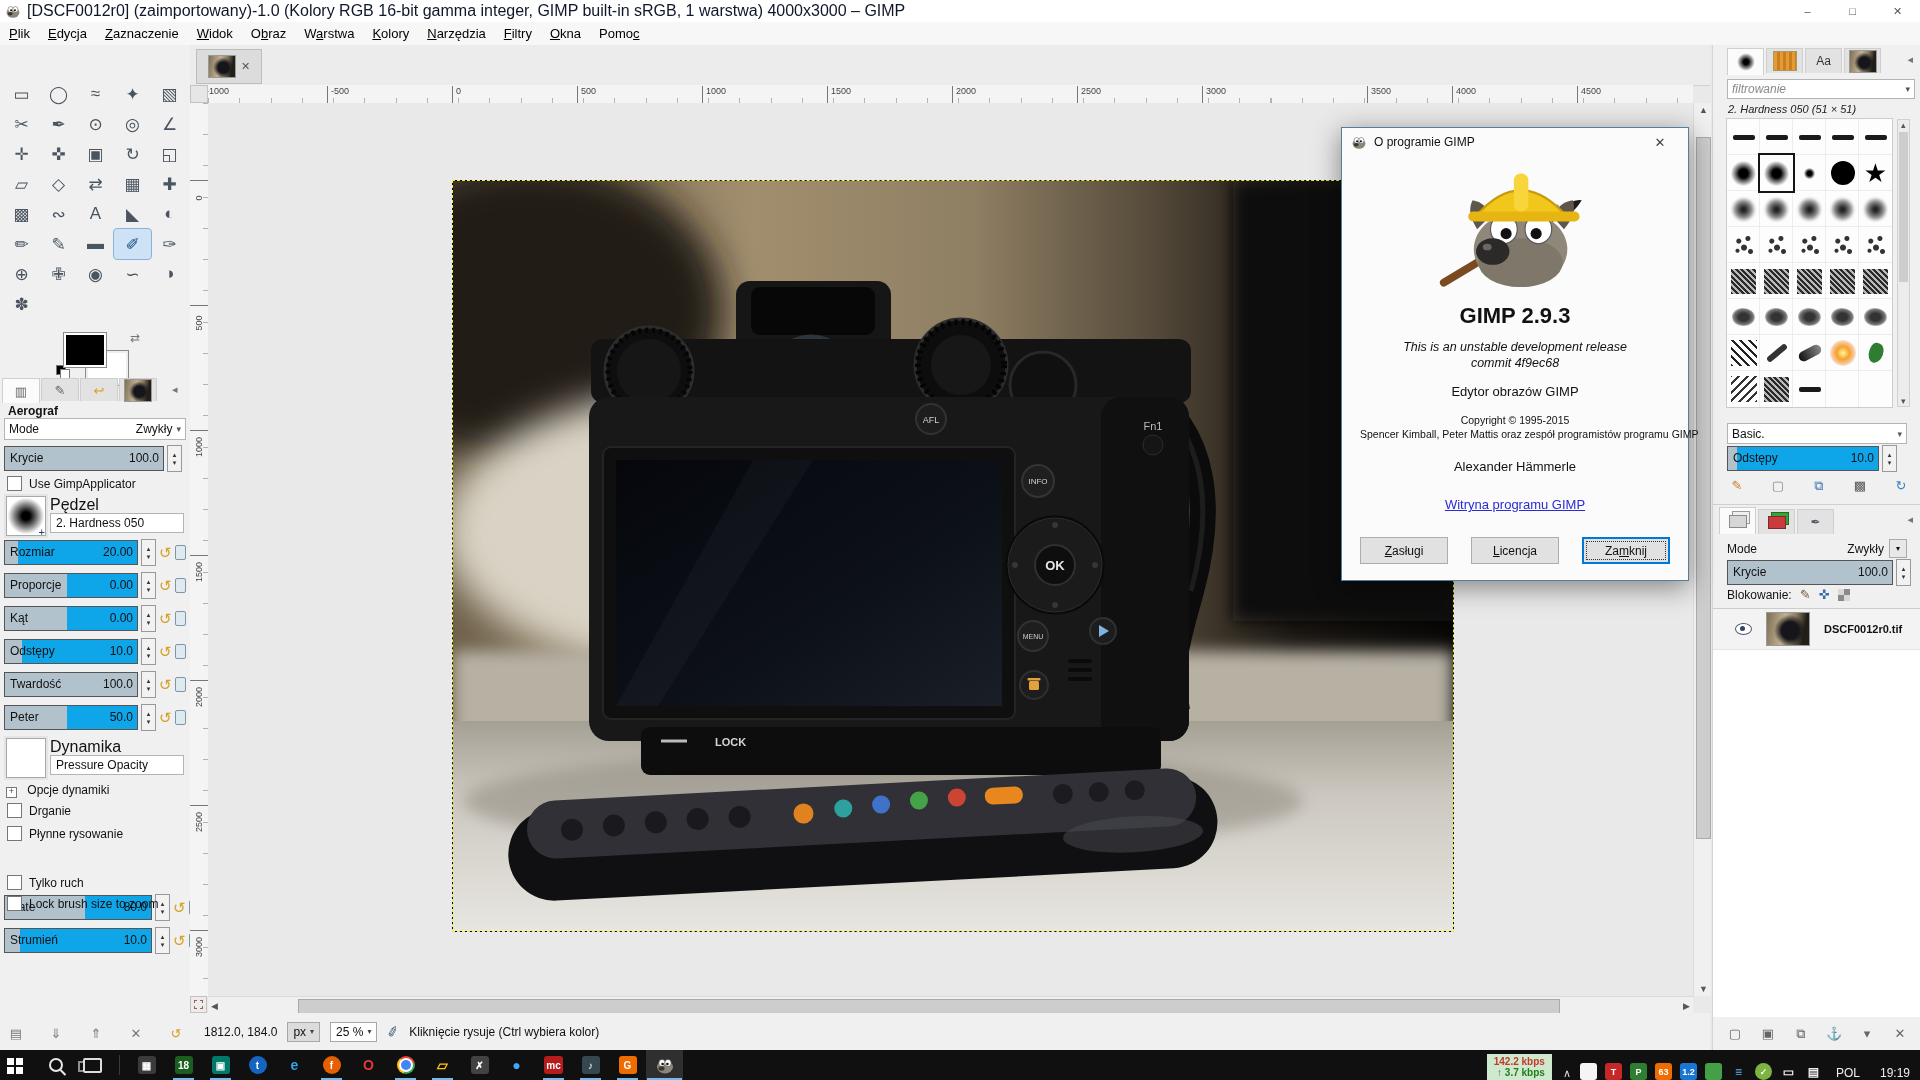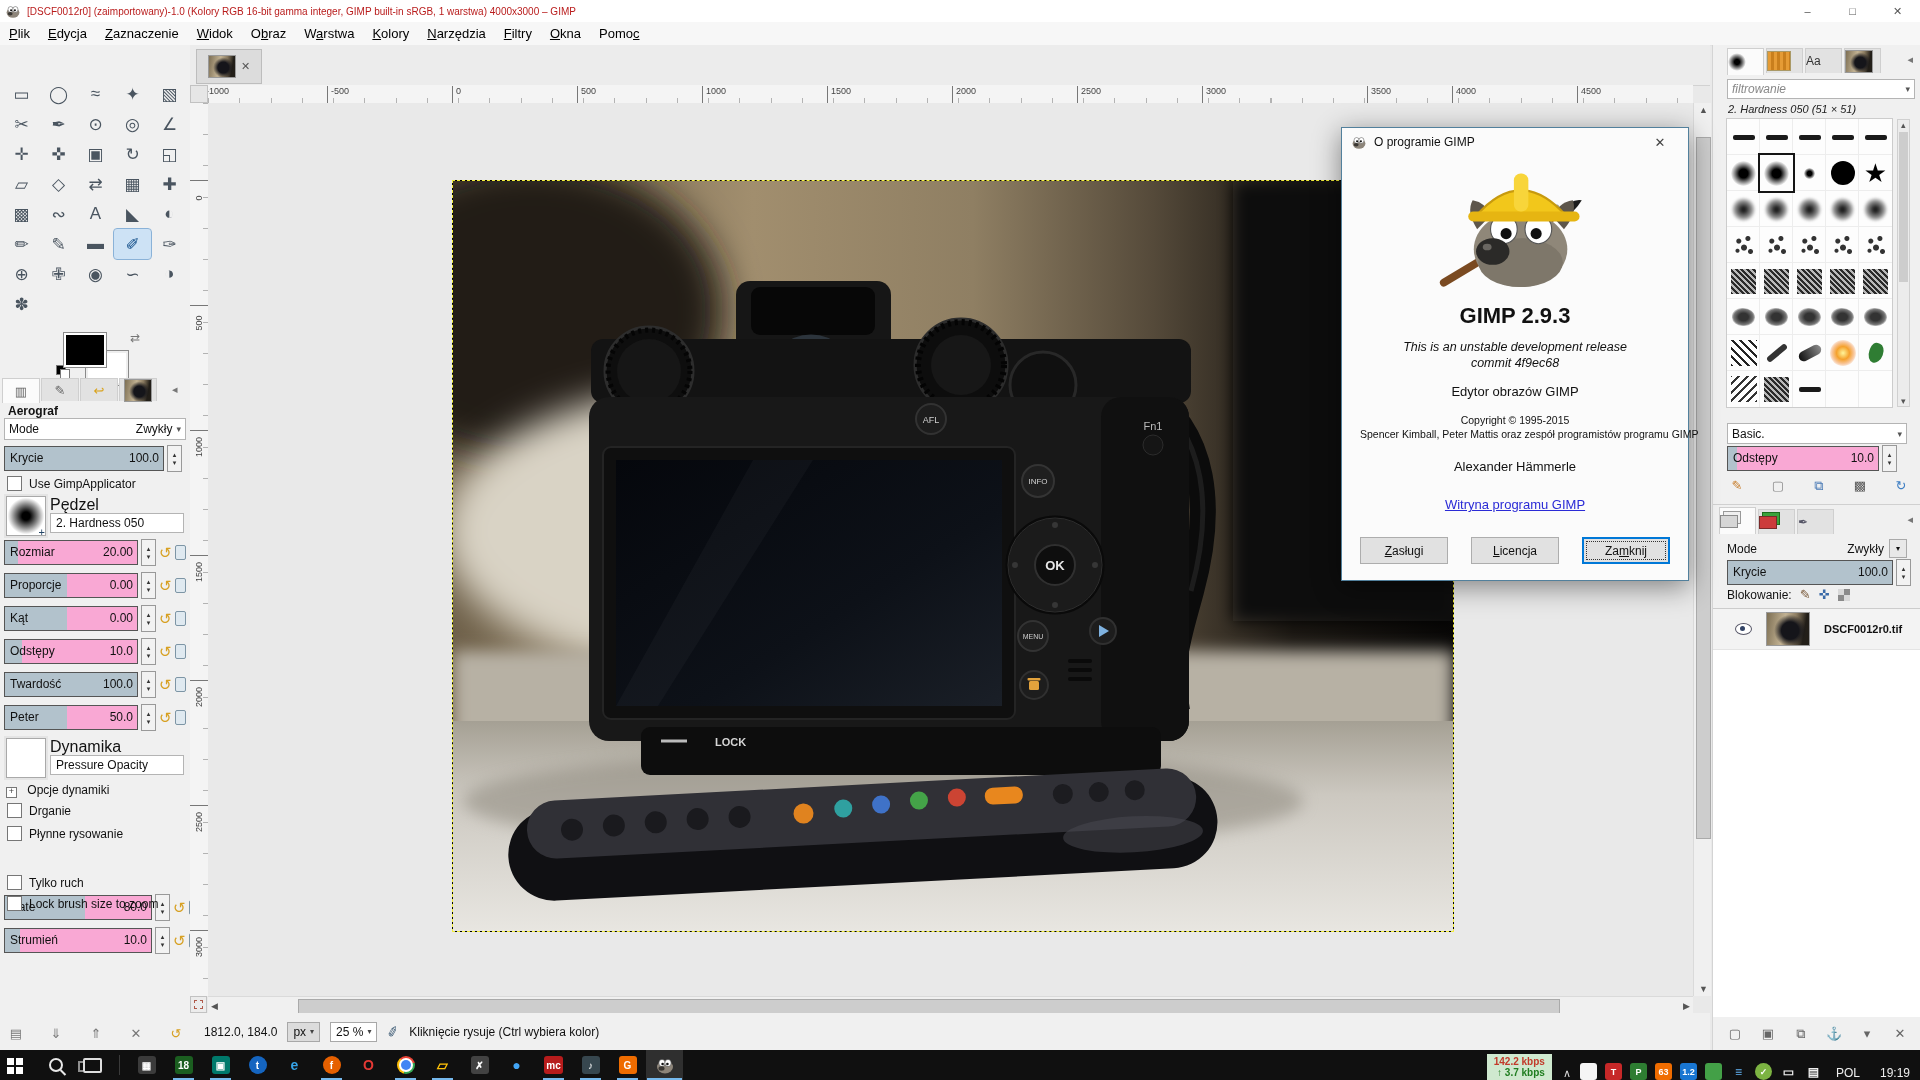--- a/index.html
+++ b/index.html
@@ -1,21 +1,21 @@
 <!DOCTYPE html>
 <html><head>
 <meta charset="utf-8">
 <style>
   html,body{margin:0;padding:0;width:1920px;height:1080px;overflow:hidden;
     font-family:"Liberation Sans",sans-serif;background:#e9e9e9;position:relative;font-size:12px;color:#111}
   .abs{position:absolute}
   
   #titlebar{position:absolute;left:0;top:0;width:1920px;height:22px;background:#fff;display:flex;align-items:center}
   #titlebar .wicon{width:16px;height:16px;margin:0 6px 0 5px}
-  #wtitle{color:#b91c1c;font-size:10px;white-space:nowrap}
+  #wtitle{color:#0f172a;font-size:16px;white-space:nowrap}
   #wbtns{position:absolute;right:0;top:0;display:flex}
   .wbtn{width:45px;height:22px;display:flex;align-items:center;justify-content:center;color:#555;font-size:11px}
   #menubar{position:absolute;left:0;top:22px;width:1920px;height:23px;background:#f7f7f7;border-bottom:1px solid #e3e3e3}
   .mi{display:inline-block;padding:4px 9px 3px;font-size:13px;color:#000}
   .ul{text-decoration:underline}
   
   #toolbox{position:absolute;left:0;top:45px;width:190px;height:1005px;background:#f0f0f0;border-right:1px solid #d4d4d4}
   #toolgrid{position:absolute;left:3px;top:34px;width:185px;display:flex;flex-wrap:wrap}
   .tool{width:37px;height:30px;display:flex;align-items:center;justify-content:center;font-size:17px;color:#4a5560;border-radius:3px}
   .tool.sel{background:#cde2f5;outline:1px solid #8ab2d8;color:#15508a}
@@ -27,21 +27,21 @@
   #minicol .mb1{left:0;top:0;background:#000}
   #minicol .mb2{left:4px;top:4px;background:#fff}
   #totabs{position:absolute;left:2px;top:333px;display:flex;gap:1px}
   .ttab{width:36px;height:22px;border:1px solid #cfcfcf;border-bottom:none;background:#e2e2e2;display:flex;align-items:center;justify-content:center;font-size:13px;color:#666}
   .ttab.on{background:#fbfbfb;height:24px}
   .collapse{color:#777;font-size:11px}
   #to-title{position:absolute;left:8px;top:359px;font-weight:bold;font-size:12px}
   .combo{position:absolute;display:flex;align-items:center;background:#fff;border:1px solid #b4b4b4;font-size:12px;padding:0 4px}
   .combo .cl{flex:0 0 auto}.combo .cv{margin-left:auto;padding-right:4px}.combo .ca{color:#555;font-size:9px}
   .srow{position:absolute;display:flex;align-items:center;gap:3px;height:25px}
-  .gs{position:relative;height:23px;border:1px solid #555;background:#f9a8d4;font-size:12px;overflow:hidden}
+  .gs{position:relative;height:23px;border:1px solid #555;background:#0ea5e9;font-size:12px;overflow:hidden}
   .gsf{position:absolute;left:0;top:0;bottom:0;background:#b2c2cc}
   .gsl{position:absolute;left:5px;top:4px;white-space:nowrap}
   .gsv{position:absolute;right:4px;top:4px}
   .spin{width:13px;height:25px;border:1px solid #999;background:#f2f2f2;display:flex;flex-direction:column;align-items:center;justify-content:center;font-size:7px;color:#333;line-height:8px}
   .rst{color:#d7a022;font-size:15px;line-height:15px}
   .tblico{width:9px;height:13px;border:1px solid #7d95a5;background:#dfe9f0;border-radius:2px}
   .cbrow{position:absolute;display:flex;align-items:center}
   .cb{width:13px;height:13px;border:1px solid #767676;background:#fff;flex:0 0 auto}
   .cbl{font-size:12px;margin-left:7px;white-space:nowrap}
   .fieldlbl{position:absolute;font-size:16px}
@@ -81,21 +81,21 @@
   #qmask{position:absolute;left:190px;top:996px;width:17px;height:17px;background:#ececec;border:1px solid #c2c2c2;box-sizing:border-box}
   #qmask::after{content:'';position:absolute;inset:3px;border:1px dashed #b05a4a}
   #statusbar{position:absolute;left:190px;top:1013px;width:1520px;height:37px;background:#f0f0f0;display:flex;align-items:center;gap:10px;padding-left:14px;box-sizing:border-box;font-size:12px}
   .sbbox{display:flex;align-items:center;gap:4px;border:1px solid #a8a8a8;padding:2px 5px;background:#dcdcdc}
   .sbbox.white{background:#fff}
   .sbarrow2{font-size:8px;color:#444}
   #sb-brushico{color:#3c5a74;font-size:14px;transform:rotate(-15deg)}
   
   #rdock{position:absolute;left:1712px;top:45px;width:208px;height:1005px;background:#f0f0f0;border-left:1px solid #d4d4d4}
   #rdtabs{position:absolute;left:14px;top:3px;display:flex;gap:2px}
-  .rtab{width:35px;height:24px;border:1px solid #cfcfcf;border-bottom:none;background:#e2e2e2;display:flex;align-items:center;justify-content:flex-start;font-size:12px;color:#333}
+  .rtab{width:35px;height:24px;border:1px solid #cfcfcf;border-bottom:none;background:#e2e2e2;display:flex;align-items:center;justify-content:center;font-size:12px;color:#333}
   .rtab.on{background:#fbfbfb;height:26px}
   .bdot{width:18px;height:18px;border-radius:50%;background:radial-gradient(circle,#000 20%,rgba(0,0,0,.45) 48%,transparent 70%)}
   .patthumb{width:22px;height:18px;background:repeating-linear-gradient(90deg,#e59b35 0 3px,#c97f1d 3px 6px);border:1px solid #a96}
   #rd-collapse1{position:absolute;right:8px;top:8px}
   #rd-filter{left:14px;top:34px;width:178px;height:18px}
   #rd-filter .cl{font-style:italic;color:#888}
   #rd-current{position:absolute;left:15px;top:58px;font-style:italic;font-size:11px;color:#222}
   #bgrid{position:absolute;left:14px;top:74px;width:165px;display:flex;flex-wrap:wrap;background:#fdfdfd;outline:1px solid #ccc}
   .bcell{width:33px;height:36px;display:flex;align-items:center;justify-content:center;outline:1px solid #ededed;background:#fdfdfd;overflow:hidden}
   .bcell.bsel{outline:2px solid #151515;z-index:2}

